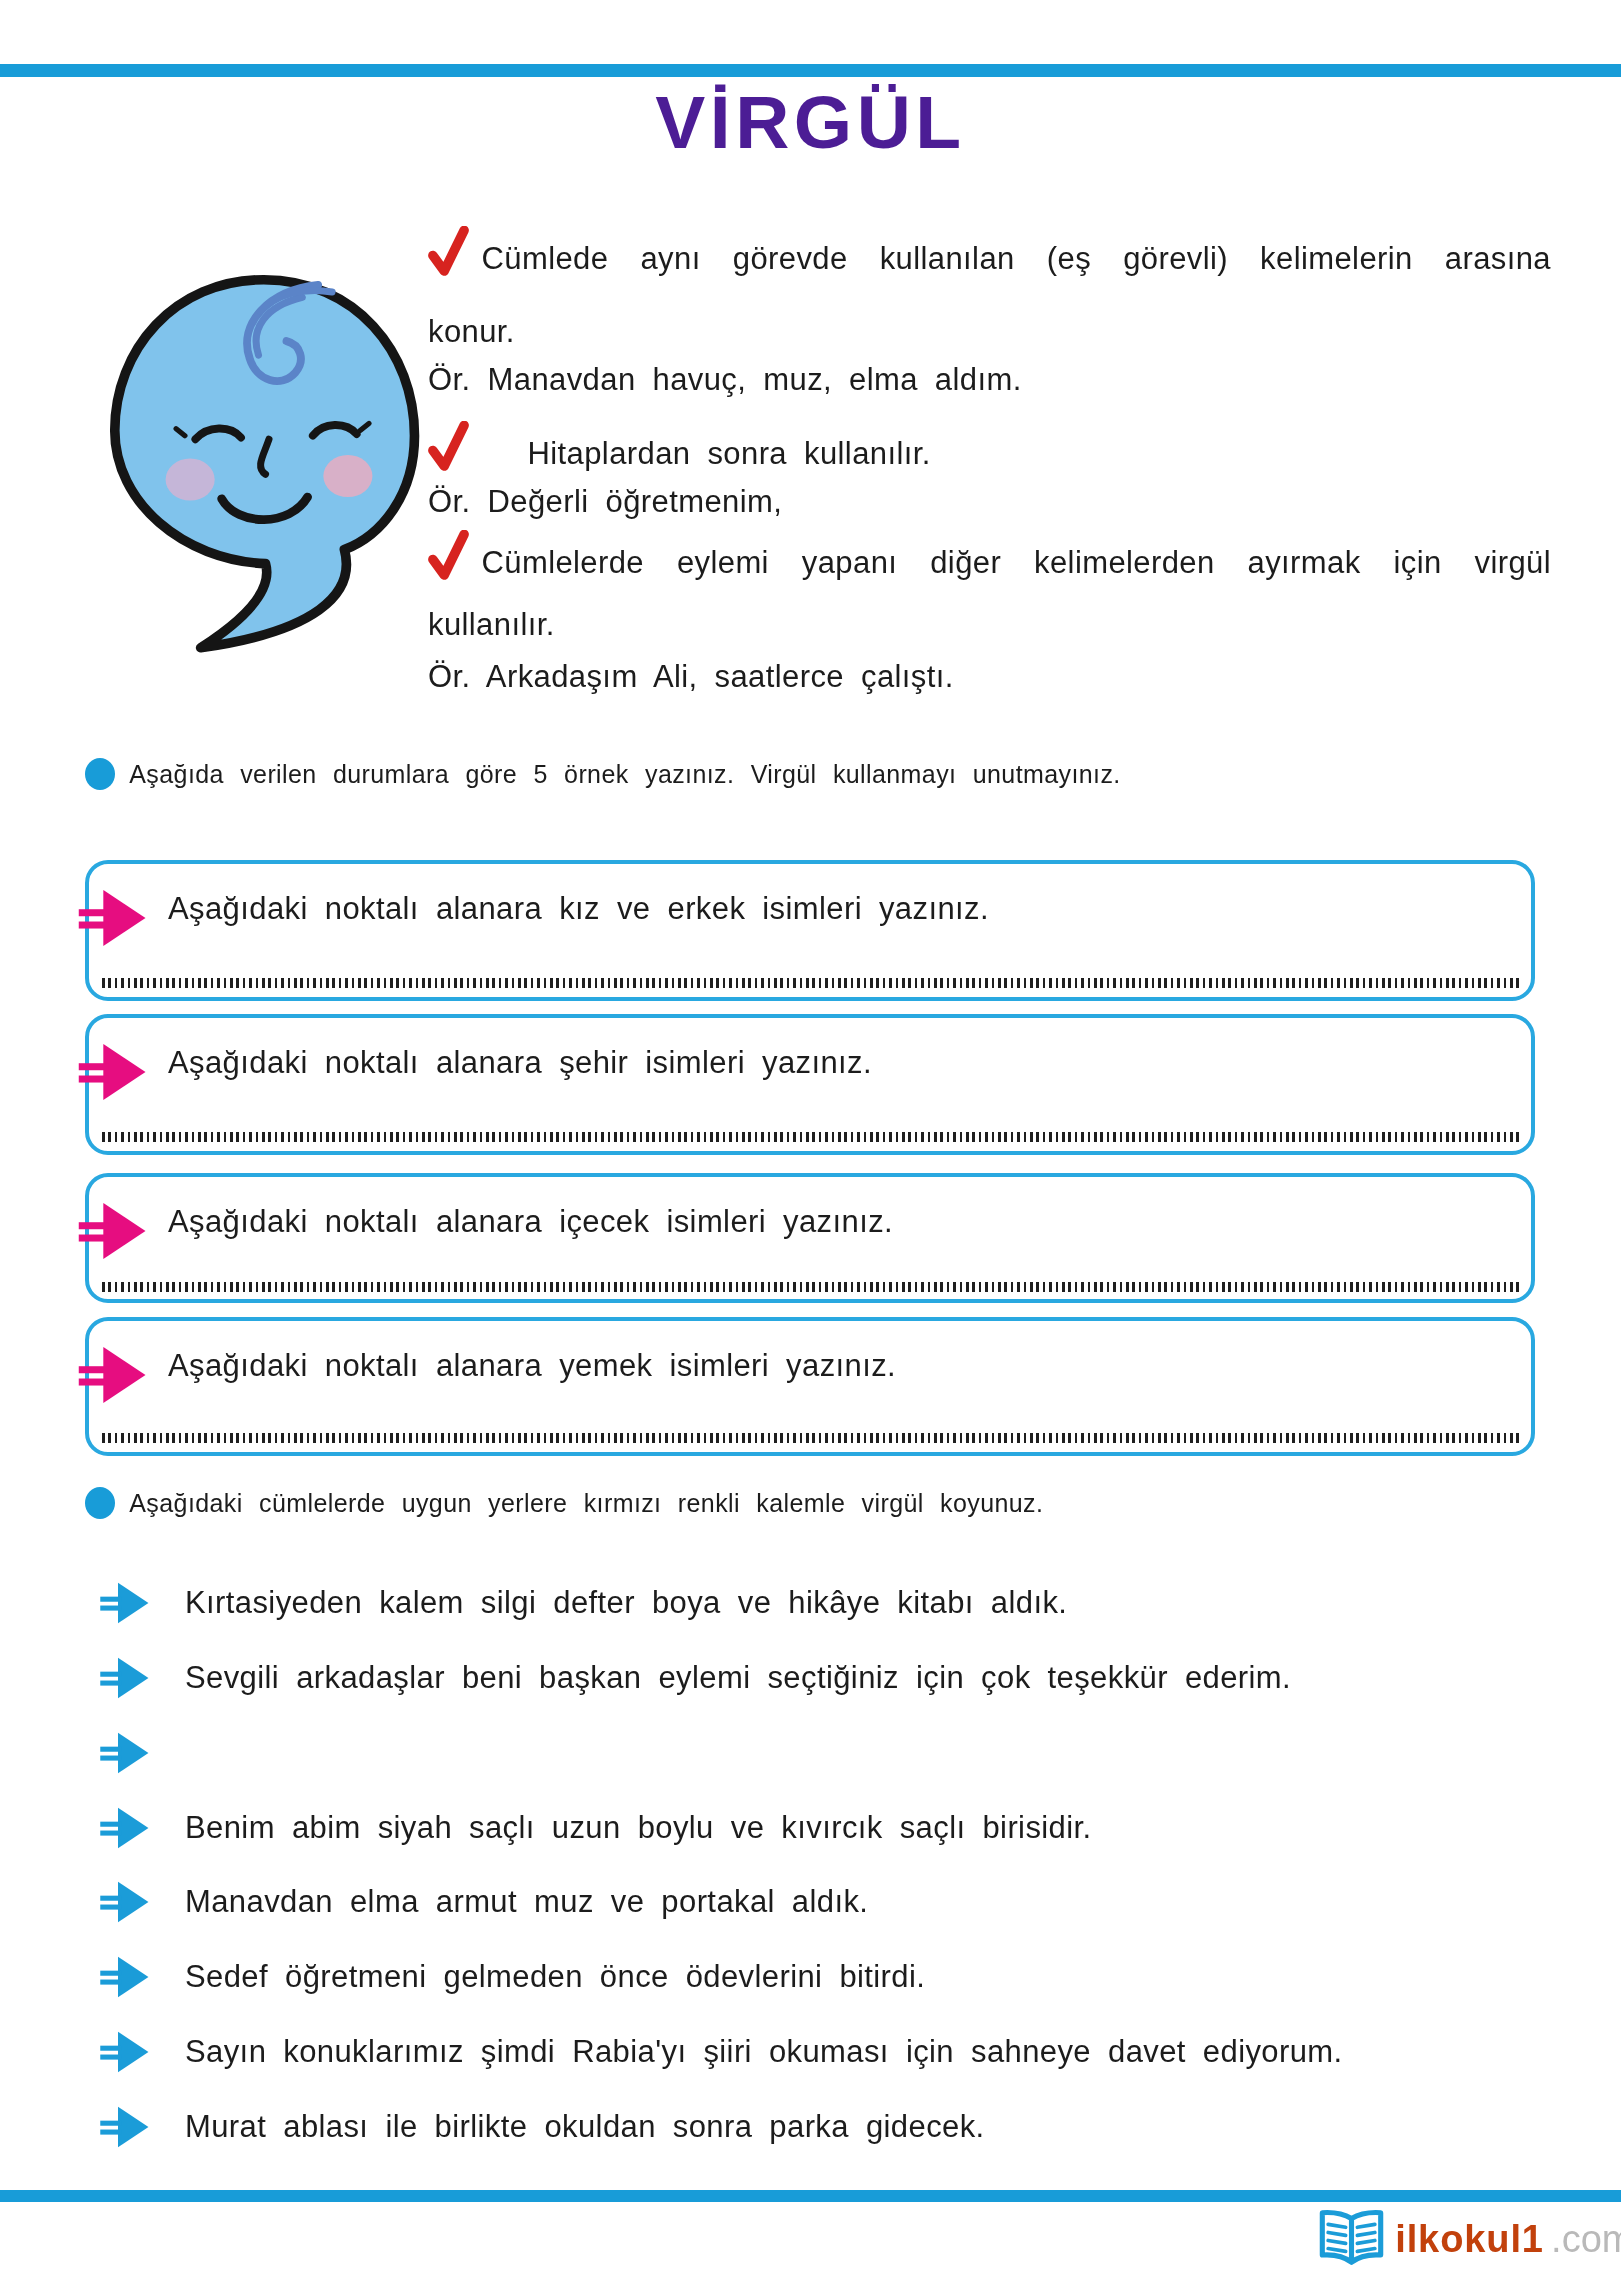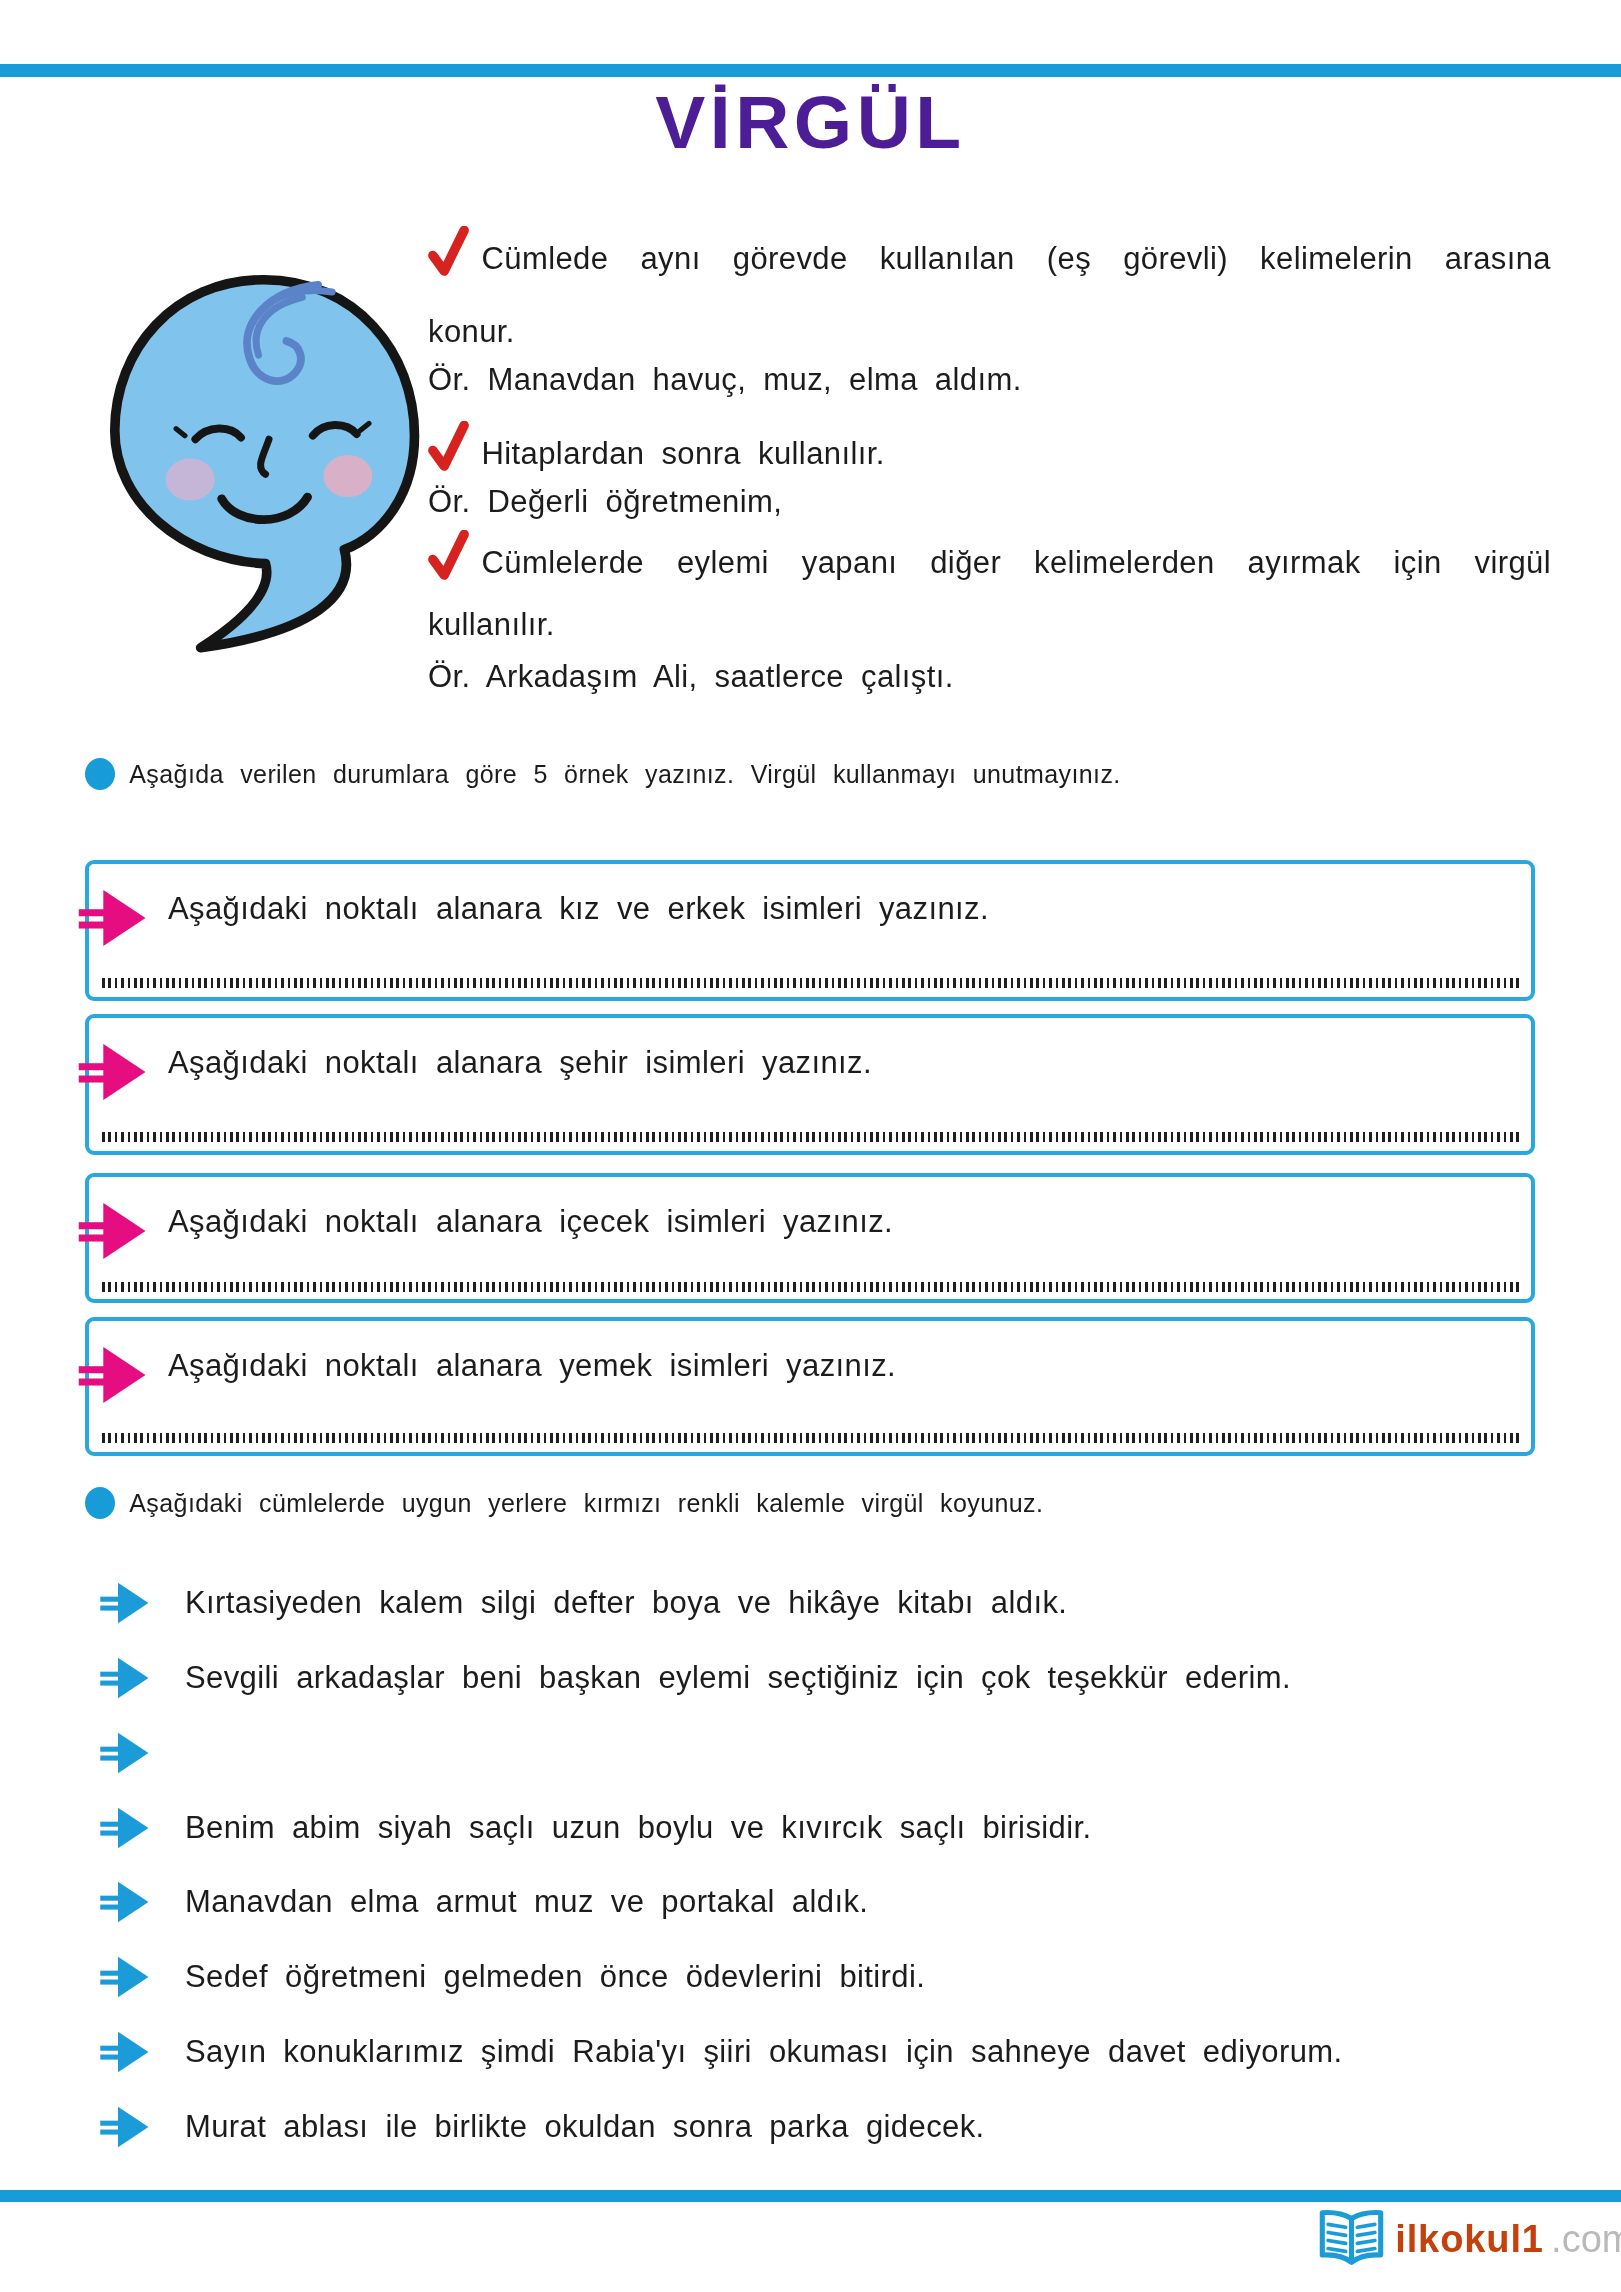--- a/index.html
+++ b/index.html
@@ -21,33 +21,33 @@
 
   .intro-line{
     position:absolute; left:428px; width:1123px;
     font-size:31px; line-height:39px; letter-spacing:0.4px; word-spacing:8px; white-space:nowrap;
   }
   .intro-line.flexline{display:flex; align-items:flex-end; white-space:normal;}
   .check{width:41px; height:52px; flex:0 0 41px; margin-top:-9px; margin-right:12.5px;}
   .check svg{width:100%; height:100%; display:block;}
   .line-text{display:inline-block;}
   .line-text.stretch{flex:1; text-align-last:justify; white-space:nowrap;}
-  .il0{top:235px;} .il1{top:312px;} .il2{top:360px;} .il3{top:430px;}
+  .il0{top:235px;} .il1{top:312px;} .il2{top:360px;} .il3{top:430px;gap:46px;}
   .il4{top:482px;} .il5{top:539px;} .il6{top:605px;} .il7{top:657px;}
 
   .bullet-line{
     position:absolute; left:85px; display:flex; align-items:center; gap:14.3px;
     font-size:25px; letter-spacing:0.4px; word-spacing:9px; white-space:nowrap;
   }
   .bullet-line .dot{width:30px; height:32px; border-radius:50%; background:#189cd8; flex:0 0 30px;}
   .instr1{top:758px;} .instr2{top:1487px;}
 
   .example-box{
     position:absolute; left:85px; width:1442px;
-    border:4.5px solid #29a8e0; border-radius:9px; background:#fff;
+    border:4.5px solid #29a8e0; border-radius:23px; background:#fff;
   }
   .b0{top:860px; height:133px;}
   .b1{top:1014px; height:133px;}
   .b2{top:1173px; height:122px;}
   .b3{top:1317px; height:131px;}
   .box-label{
     position:absolute; left:79px; top:27px; font-size:31px; letter-spacing:0.4px;
     word-spacing:8px; white-space:nowrap;
   }
   .box-arrow{position:absolute; left:-11.6px; top:21.5px; width:72px; height:64px;}

